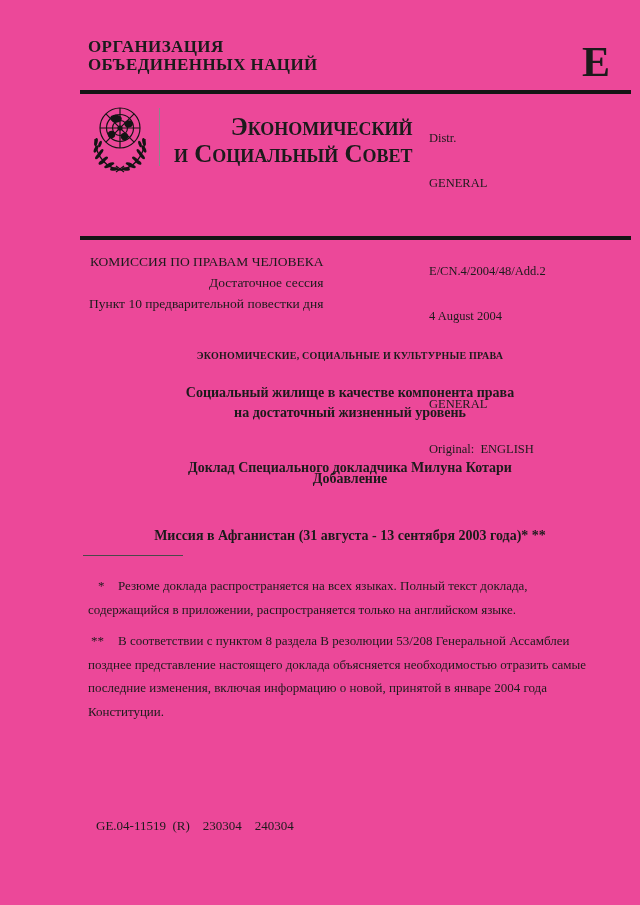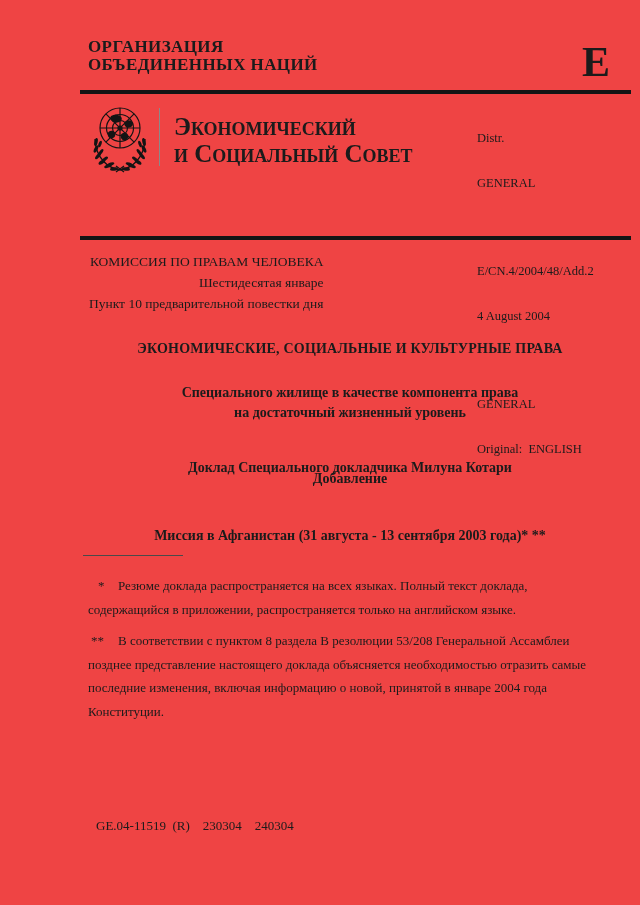--- a/index.html
+++ b/index.html
@@ -1,41 +1,41 @@
 <!DOCTYPE html>
 <html><head>
 <meta charset="utf-8">
 <style>
   html,body { margin:0; padding:0; background:#ffffff; }
   .page {
-    position:relative; width:640px; height:905px; background:#ef4444;
+    position:relative; width:640px; height:905px; background:#ec4899;
     font-family:"Liberation Serif", serif; color:#1b1b1b; overflow:hidden;
   }
   .org-block { position:absolute; left:88px; top:38px; font-weight:bold;
     font-size:17px; line-height:17.5px; letter-spacing:0.4px; }
   .doc-letter { position:absolute; left:582px; top:40px; font-weight:bold;
     font-size:42px; line-height:44px; }
   .rule { position:absolute; left:80px; width:551px; height:4px; background:#151515; }
   .rule-1 { top:90px; }
   .rule-2 { top:236px; }
 
   .emblem { position:absolute; left:88px; top:102px; }
   .letterhead-divider { position:absolute; left:159px; top:108px; width:1px;
     height:58px; background:#8a8a8a; }
   .council-name { position:absolute; left:174px; top:113px; font-weight:bold;
-    font-size:25px; line-height:27px; font-variant:small-caps; white-space:nowrap; }
+    font-size:25px; line-height:27px; font-variant:small-caps; white-space:nowrap;text-align:right; }
 
   .distr-block { position:absolute; left:429px; top:101px; font-size:12.5px; line-height:15px; }
-  .distr-block .group { margin-bottom:13px;margin-left:48px; }
+  .distr-block .group { margin-bottom:13px; }
   .distr-block div { white-space:pre; }
 
   .session-block { position:absolute; left:89px; top:251px; font-size:13.5px; line-height:21px;text-align:right; }
 
   .center-col { position:absolute; left:88px; width:524px; text-align:center; font-weight:bold; }
-  .title-main { top:341px; font-size:14px; letter-spacing:0.2px; }
+  .title-main { top:350px; font-size:10px; letter-spacing:0.2px; }
   .title-sub  { top:383px; font-size:14px; line-height:20px; }
   .title-report { top:460px; font-size:14px; }
   .title-addendum { top:471px; font-size:14px;text-align:center; }
   .title-mission { top:528px; font-size:14px; }
 
   .fn-separator { position:absolute; left:83px; top:555px; width:100px; height:1px; background:#4a4a4a; }
   .footnote { position:absolute; left:88px; width:520px; font-size:13px; line-height:23.5px; }
   .footnote-1 { top:574px; }
   .footnote-2 { top:629px; }
   .fn-marker { display:inline-block; width:30px; }
@@ -121,27 +121,27 @@
     <div class="group">
       <div>GENERAL</div>
       <div>Original:  ENGLISH</div>
     </div>
   </div>
 
   <div class="rule rule-2"></div>
 
   <div class="session-block">
     <div>КОМИССИЯ ПО ПРАВАМ ЧЕЛОВЕКА</div>
-    <div>Шестидесятая январе</div>
+    <div>Достаточное сессия</div>
     <div>Пункт 10 предварительной повестки дня</div>
   </div>
 
   <div class="center-col title-main">ЭКОНОМИЧЕСКИЕ, СОЦИАЛЬНЫЕ И КУЛЬТУРНЫЕ ПРАВА</div>
   <div class="center-col title-sub">
-    <div>Специального жилище в качестве компонента права</div>
+    <div>Социальный жилище в качестве компонента права</div>
     <div>на достаточный жизненный уровень</div>
   </div>
   <div class="center-col title-report">Доклад Специального докладчика Милуна Котари</div>
   <div class="center-col title-addendum">Добавление</div>
   <div class="center-col title-mission">Миссия в Афганистан (31 августа - 13 сентября 2003 года)* **</div>
 
   <div class="fn-separator"></div>
   <div class="footnote footnote-1">
     <span class="fn-marker">*</span><span>Резюме доклада распространяется на всех языках.  Полный текст доклада, содержащийся в приложении, распространяется только на английском языке.</span>
   </div>

